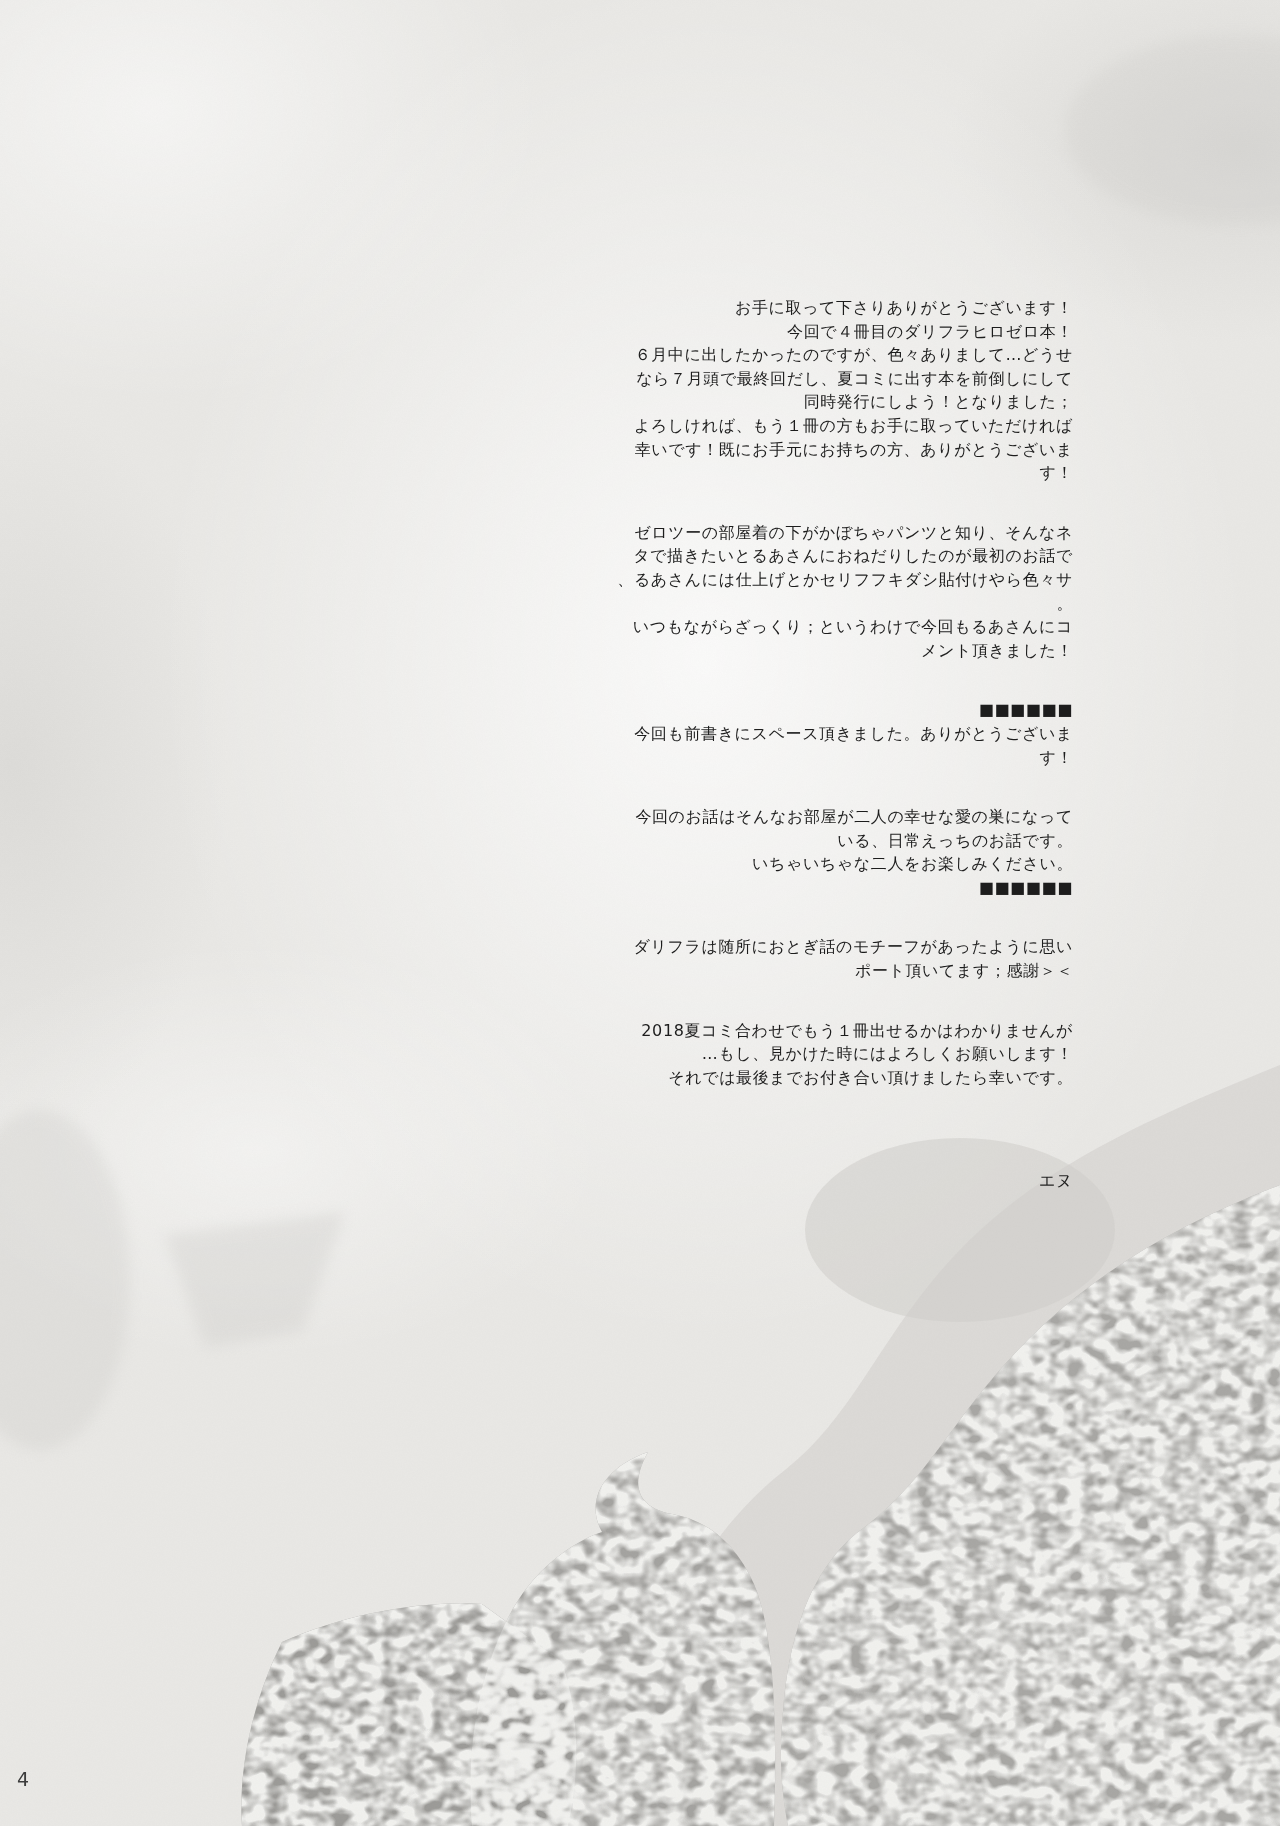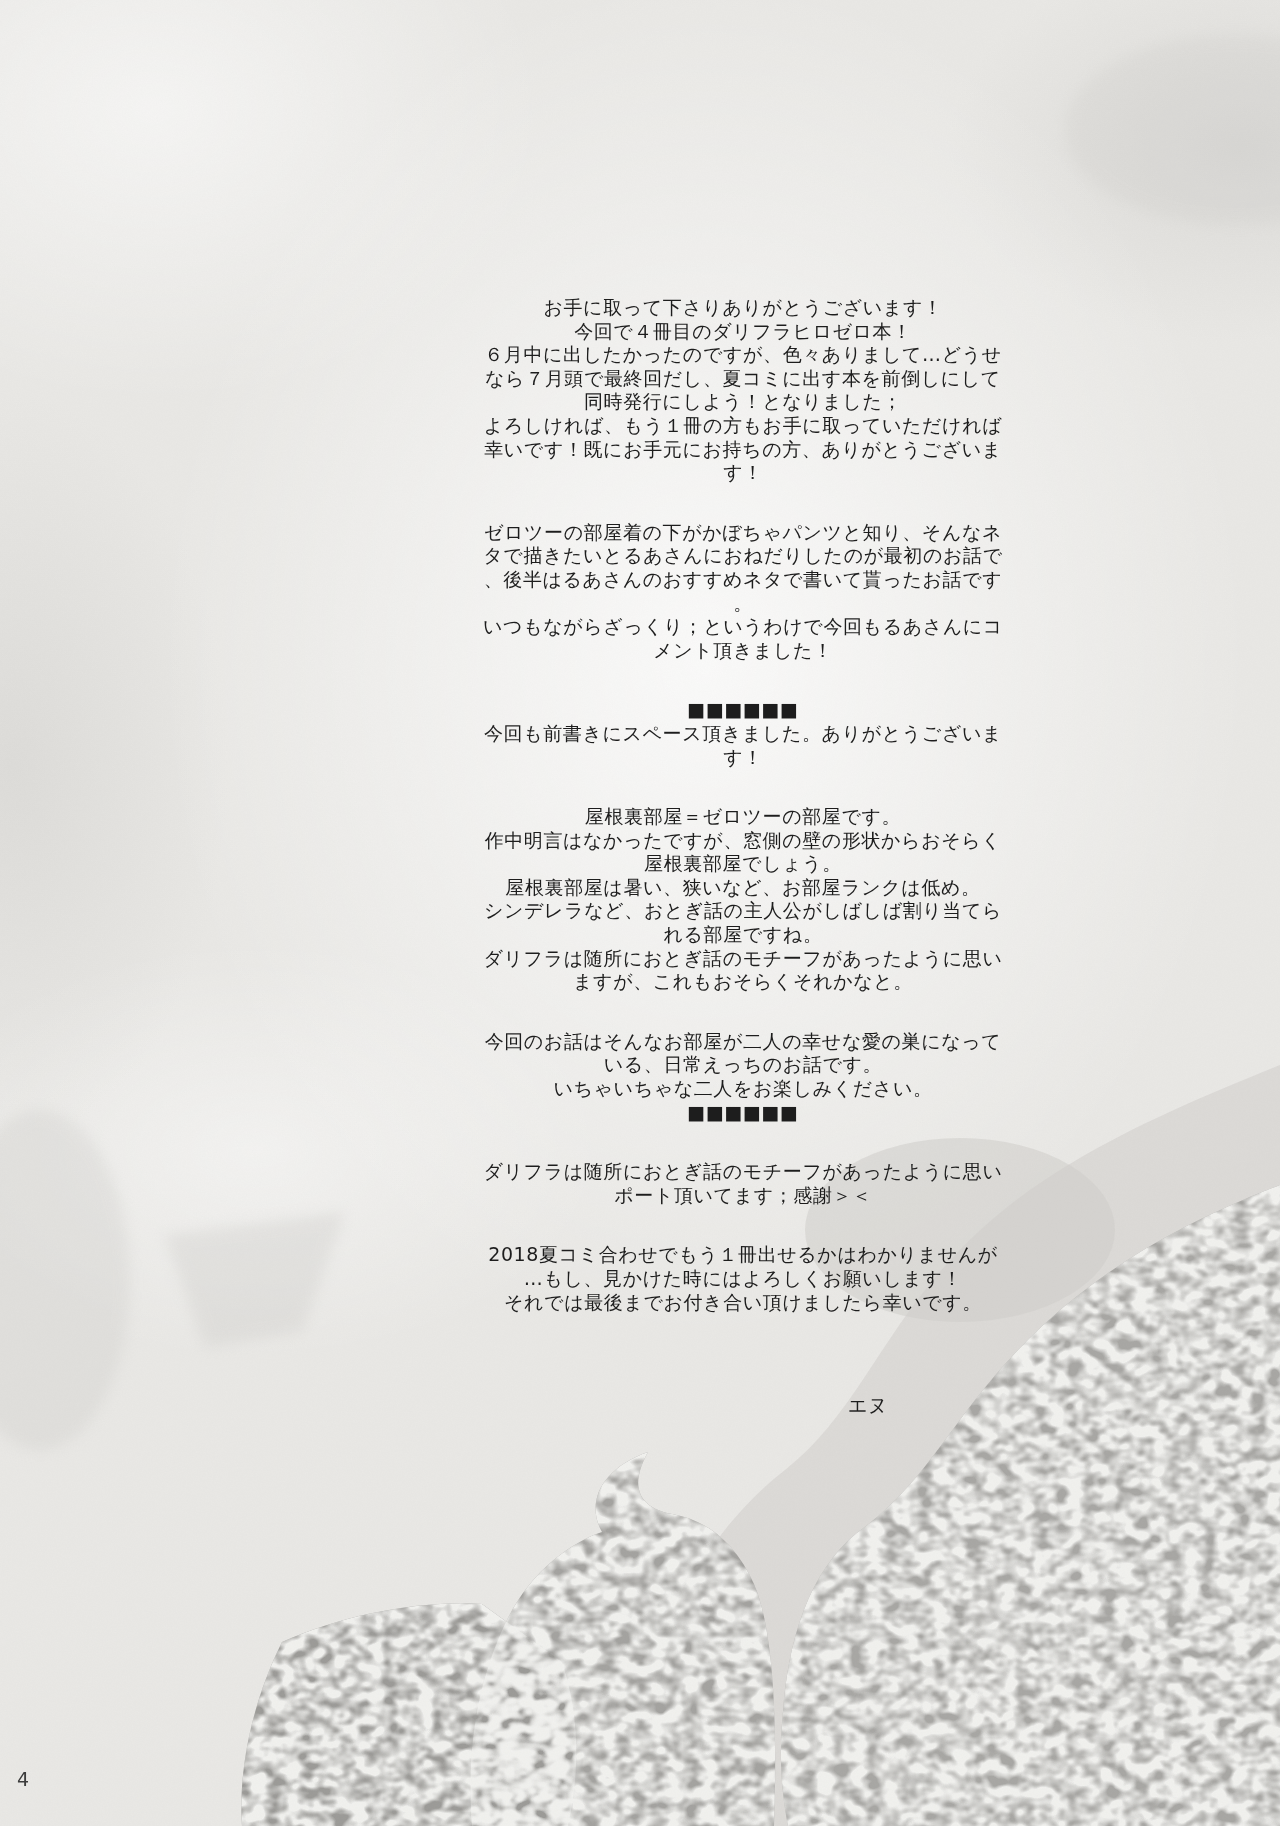--- a/index.html
+++ b/index.html
@@ -14,22 +14,22 @@
       radial-gradient(ellipse 420px 280px at 97% 8%, rgba(186,185,182,0.28), rgba(186,185,182,0) 70%),
       radial-gradient(ellipse 300px 520px at 1% 42%, rgba(193,192,189,0.30), rgba(193,192,189,0) 72%),
       radial-gradient(ellipse 500px 300px at 20% 63%, rgba(255,255,255,0.45), rgba(255,255,255,0) 70%),
       #e9e8e5;
     font-family:"DejaVu Sans", sans-serif;
   }
   .texture{position:absolute;left:0;top:0;}
   .afterword{
     position:absolute;left:413px;top:296px;width:660px;
     color:#1d1d1d;
-    font-size:19px;line-height:23.6px;letter-spacing:0.6px;
-    text-align:center;
+    font-size:16px;line-height:23.6px;letter-spacing:0.6px;
+    text-align:right;
   }
   .afterword p{margin:0 0 36px 0;white-space:pre-line;}
   .signature{margin-top:80px;padding-left:250px;white-space:pre-line;}
   .page-number{
     position:absolute;left:17px;top:1768px;
     font-size:19px;color:#3c3c3c;letter-spacing:0;
   }
 </style>
 </head>
 <body>
@@ -90,35 +90,27 @@
     <p>お手に取って下さりありがとうございます！
 今回で４冊目のダリフラヒロゼロ本！
 ６月中に出したかったのですが、色々ありまして…どうせ
 なら７月頭で最終回だし、夏コミに出す本を前倒しにして
 同時発行にしよう！となりました；
 よろしければ、もう１冊の方もお手に取っていただければ
 幸いです！既にお手元にお持ちの方、ありがとうございま
 す！</p>
     <p>ゼロツーの部屋着の下がかぼちゃパンツと知り、そんなネ
 タで描きたいとるあさんにおねだりしたのが最初のお話で
-、後半はるあさんのおすすめネタで書いて貰ったお話です
+、るあさんには仕上げとかセリフフキダシ貼付けやら色々サ
 。
 いつもながらざっくり；というわけで今回もるあさんにコ
 メント頂きました！</p>
     <p>■■■■■■
 今回も前書きにスペース頂きました。ありがとうございま
 す！</p>
-    <p>屋根裏部屋＝ゼロツーの部屋です。
-作中明言はなかったですが、窓側の壁の形状からおそらく
-屋根裏部屋でしょう。
-屋根裏部屋は暑い、狭いなど、お部屋ランクは低め。
-シンデレラなど、おとぎ話の主人公がしばしば割り当てら
-れる部屋ですね。
-ダリフラは随所におとぎ話のモチーフがあったように思い
-ますが、これもおそらくそれかなと。</p>
     <p>今回のお話はそんなお部屋が二人の幸せな愛の巣になって
 いる、日常えっちのお話です。
 いちゃいちゃな二人をお楽しみください。
 ■■■■■■</p>
     <p>ダリフラは随所におとぎ話のモチーフがあったように思い
 ポート頂いてます；感謝＞＜</p>
     <p>2018夏コミ合わせでもう１冊出せるかはわかりませんが
 …もし、見かけた時にはよろしくお願いします！
 それでは最後までお付き合い頂けましたら幸いです。</p>
     <div class="signature">エヌ</div>

